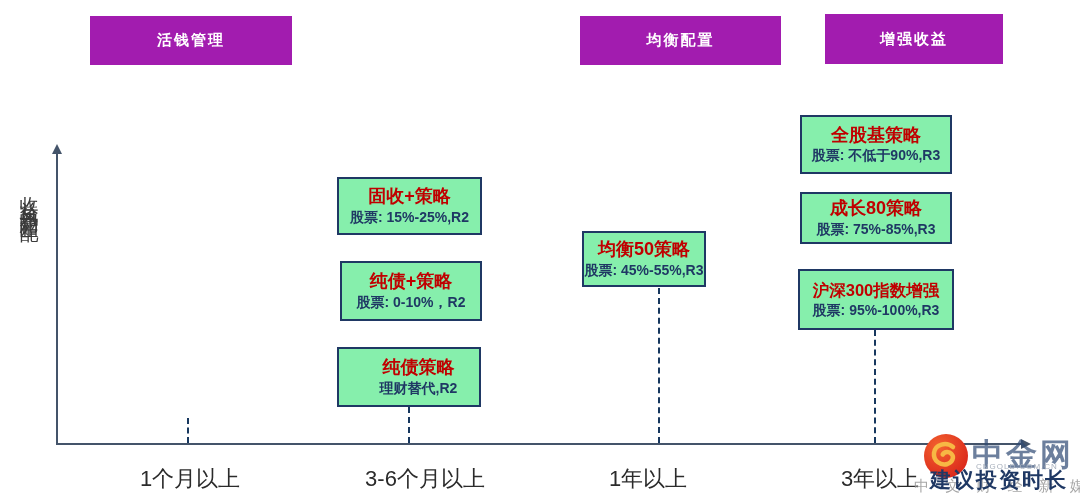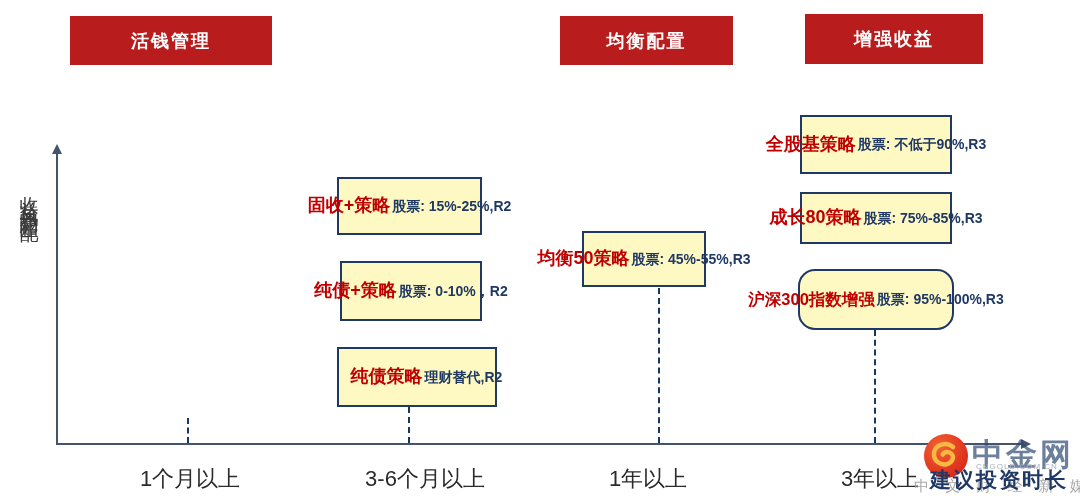--- a/index.html
+++ b/index.html
@@ -1,25 +1,25 @@
 <!DOCTYPE html>
 <html><head>
 <meta charset="utf-8">
 <style>
   html,body{margin:0;padding:0;background:#ffffff;}
   body{font-family:"Liberation Sans","DejaVu Sans",sans-serif;}
   .stage{position:relative;width:1080px;height:502px;background:#ffffff;overflow:hidden;}
 
   
-  .hdr{position:absolute;background:#b91c1c;color:#ffffff;font-weight:bold;
-       font-size:18px;letter-spacing:2px;display:flex;align-items:center;justify-content:center;}
+  .hdr{position:absolute;background:#a21caf;color:#ffffff;font-weight:bold;
+       font-size:15px;letter-spacing:2px;display:flex;align-items:center;justify-content:center;margin-left:20px;}
 
   
-  .sbox{position:absolute;background:#fef9c3;border:2px solid #1f3864;box-sizing:border-box;
-        display:flex;flex-direction:row;align-items:center;justify-content:center;gap:2px;z-index:3;}
+  .sbox{position:absolute;background:#86efac;border:2px solid #1f3864;box-sizing:border-box;
+        display:flex;flex-direction:column;align-items:center;justify-content:center;gap:2px;z-index:3;}
   .sbox-title{color:#c00000;font-weight:bold;font-size:18px;line-height:1.1;white-space:nowrap;}
   .sbox-title.long{font-size:16.5px;}
   .sbox-sub{color:#1f3864;font-weight:bold;font-size:14px;line-height:1.15;white-space:nowrap;}
 
   
   .axis-line{position:absolute;background:#44546a;z-index:1;}
   .arrow-up{position:absolute;width:0;height:0;border-left:5px solid transparent;
             border-right:5px solid transparent;border-bottom:10px solid #44546a;z-index:1;}
   .arrow-right{position:absolute;width:0;height:0;border-top:5px solid transparent;
             border-bottom:5px solid transparent;border-left:10px solid #44546a;z-index:1;}
@@ -40,21 +40,21 @@
               white-space:nowrap;z-index:4;}
 </style>
 </head>
 <body>
 
 <div class="stage">
 
   <div class="hdr" style="left:70px;top:16px;width:202px;height:49px;">
     <span>活钱管理</span>
   </div>
-  <div class="hdr" style="left:560px;top:16px;width:173px;height:49px;">
+  <div class="hdr" style="left:560px;top:16px;width:201px;height:49px;">
     <span>均衡配置</span>
   </div>
   <div class="hdr" style="left:805px;top:14px;width:178px;height:50px;">
     <span>增强收益</span>
   </div>
 
   <div class="arrow-up" style="left:52px;top:144px;"></div>
   <div class="axis-line" style="left:56px;top:153px;width:2px;height:291px;"></div>
   <div class="y-label" style="left:20px;top:182px;height:190px;">收益与风险相匹配</div>
 
@@ -70,41 +70,41 @@
   <div class="sbox" style="left:337px;top:177px;width:145px;height:58px;">
     <div class="sbox-title">固收+策略</div>
     <div class="sbox-sub">股票: 15%-25%,R2</div>
   </div>
 
   <div class="sbox" style="left:340px;top:261px;width:142px;height:60px;">
     <div class="sbox-title">纯债+策略</div>
     <div class="sbox-sub">股票: 0-10%，R2</div>
   </div>
 
-  <div class="sbox" style="left:337px;top:347px;width:160px;height:60px;padding-left:19px;">
+  <div class="sbox" style="left:337px;top:347px;width:144px;height:60px;padding-left:19px;">
     <div class="sbox-title">纯债策略</div>
     <div class="sbox-sub">理财替代,R2</div>
   </div>
 
   <div class="sbox" style="left:582px;top:231px;width:124px;height:56px;">
     <div class="sbox-title">均衡50策略</div>
     <div class="sbox-sub">股票: 45%-55%,R3</div>
   </div>
 
   <div class="sbox" style="left:800px;top:115px;width:152px;height:59px;">
     <div class="sbox-title">全股基策略</div>
     <div class="sbox-sub">股票: 不低于90%,R3</div>
   </div>
 
   <div class="sbox" style="left:800px;top:192px;width:152px;height:52px;">
     <div class="sbox-title">成长80策略</div>
     <div class="sbox-sub">股票: 75%-85%,R3</div>
   </div>
 
-  <div class="sbox" style="left:798px;top:269px;width:156px;height:61px;border-radius:17px;">
+  <div class="sbox" style="left:798px;top:269px;width:156px;height:61px;">
     <div class="sbox-title long">沪深300指数增强</div>
     <div class="sbox-sub">股票: 95%-100%,R3</div>
   </div>
 
   <div class="tick" style="left:120px;top:464px;width:140px;">1个月以上</div>
   <div class="tick" style="left:345px;top:464px;width:160px;">3-6个月以上</div>
   <div class="tick" style="left:578px;top:464px;width:140px;">1年以上</div>
   <div class="tick" style="left:810px;top:464px;width:140px;">3年以上</div>
 
   <div class="x-title" style="left:930px;top:466px;">建议投资时长</div>

